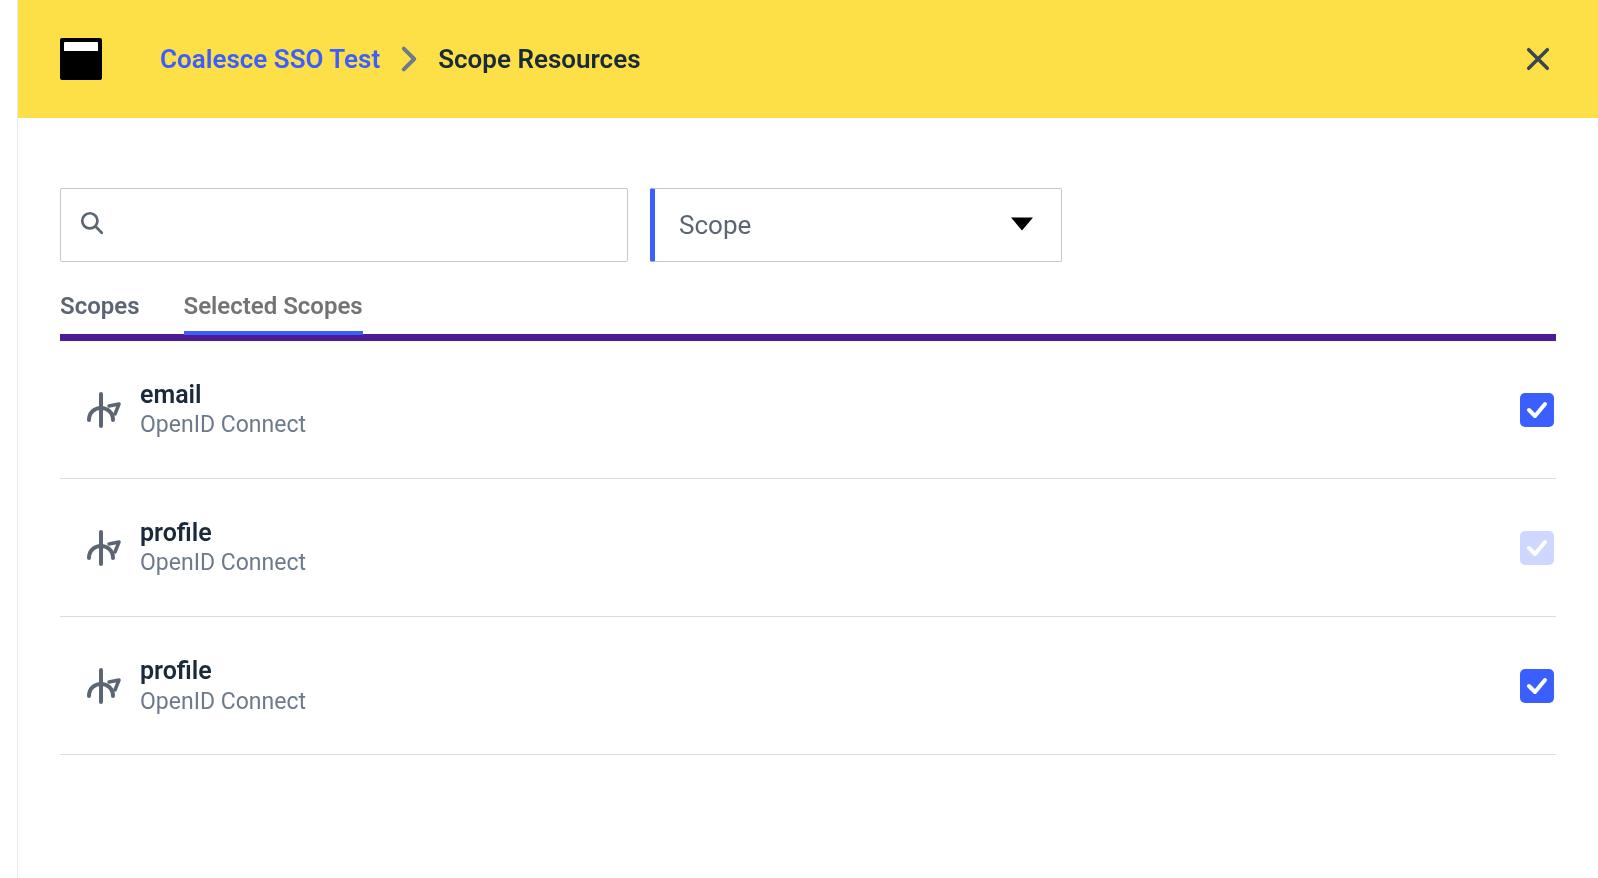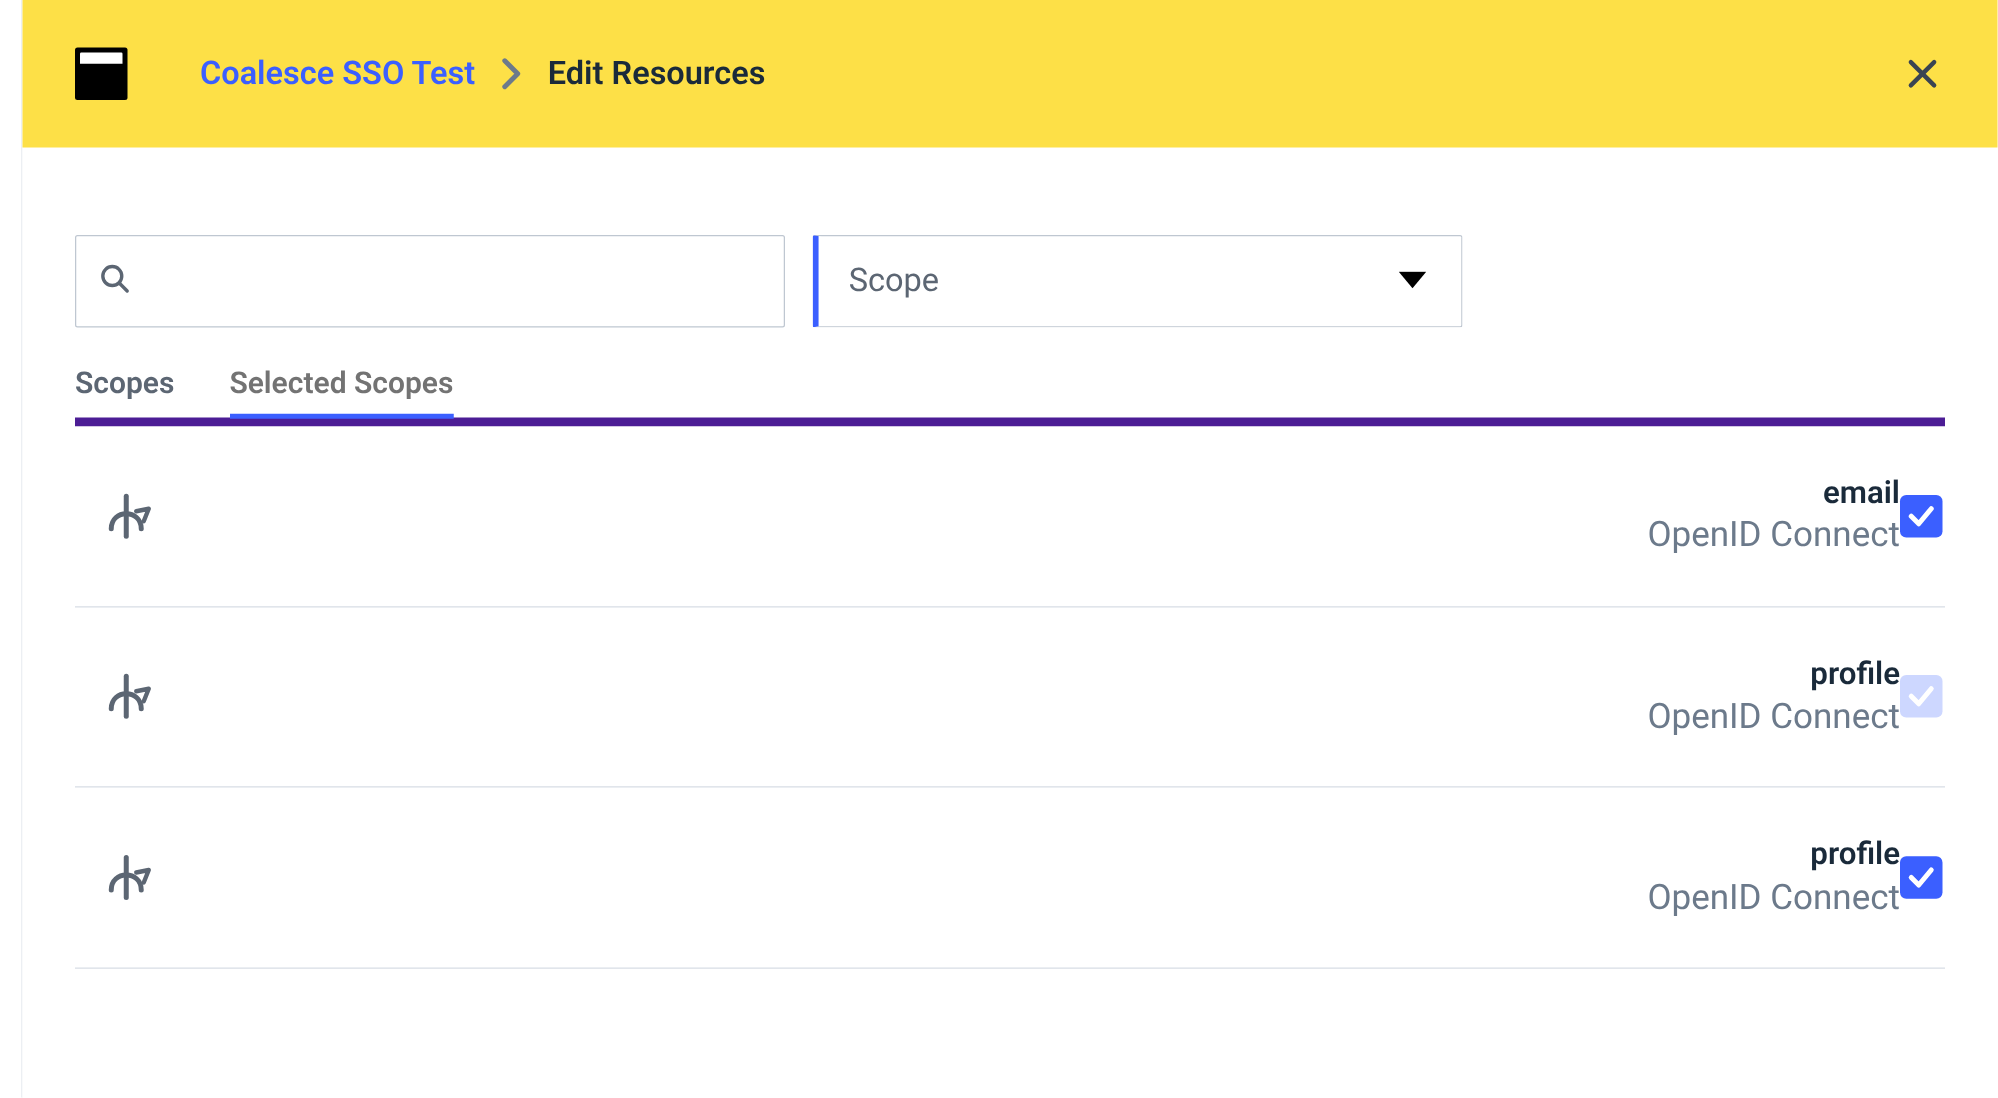--- a/index.html
+++ b/index.html
@@ -97,21 +97,21 @@
     .search-box svg { color: #5c6673; }
     .search-input {
       flex: 1;
       border: none;
       outline: none;
       font-size: 24px;
       margin-left: 10px;
       background: transparent;
     }
     .dropdown {
-      width: 520px;
+      width: 412px;
       height: 74px;
       border: 1px solid #bfc7d1;
       border-left: 5px solid #3b5fff;
       border-radius: 2px;
       display: flex;
       align-items: center;
       justify-content: space-between;
       padding: 0 28px 0 24px;
       cursor: pointer;
     }
@@ -138,21 +138,20 @@
     }
     .tab.active::after {
       content: "";
       position: absolute;
       left: 0; right: 0; bottom: -1px;
       height: 4px;
       background: #3b5fff;
     }
     .scope-list {
       margin-top: 0;
-      text-align: right;
     }
     .scope-row {
       display: flex;
       align-items: center;
       padding: 38px 2px 38px 18px;
       border-bottom: 1px solid #d7dde5;
     }
     .scope-icon {
       width: 46px; height: 46px;
       margin-right: 16px;
@@ -160,21 +159,21 @@
       color: #5c6673;
     }
     .scope-text { flex: 1; min-width: 0; }
     .scope-name {
       font-size: 25px;
       font-weight: 600;
       color: #1a2a3a;
       line-height: 1.25;
     }
     .scope-sub {
-      font-size: 28px;
+      font-size: 23px;
       color: #6c7a8b;
       line-height: 1.3;
     }
     .checkbox {
       width: 34px; height: 34px;
       border-radius: 5px;
       display: flex; align-items: center; justify-content: center;
       cursor: pointer;
     }
     .checkbox.checked { background: #3b5fff; }
@@ -188,21 +187,21 @@
 <div class="main">
   <div class="header">
     <div class="app-icon"></div>
     <div class="breadcrumb">
       <span class="breadcrumb-link">Coalesce SSO Test</span>
       <span class="chevron">
         <svg width="18" height="26" viewBox="0 0 12 20" fill="none">
             <path d="M2 2 L10 10 L2 18" stroke="currentColor" stroke-width="3" stroke-linecap="round" stroke-linejoin="round"></path>
           </svg>
       </span>
-      <span class="breadcrumb-current">Edit Resources</span>
+      <span class="breadcrumb-current">Scope Resources</span>
     </div>
     <div class="close-btn">
       <svg width="28" height="28" viewBox="0 0 24 24" fill="none">
           <path d="M4 4 L20 20 M20 4 L4 20" stroke="currentColor" stroke-width="3" stroke-linecap="round"></path>
         </svg>
     </div>
   </div>
 
   <div class="content">
     <div class="controls-row">

